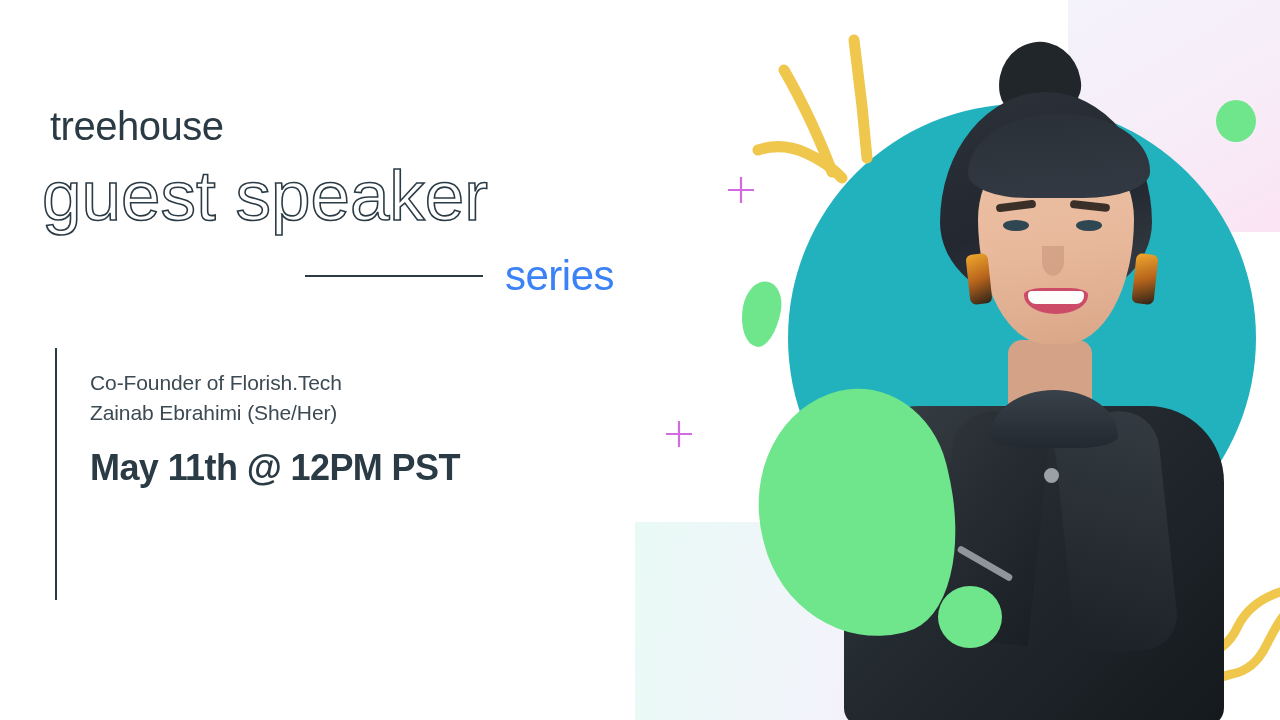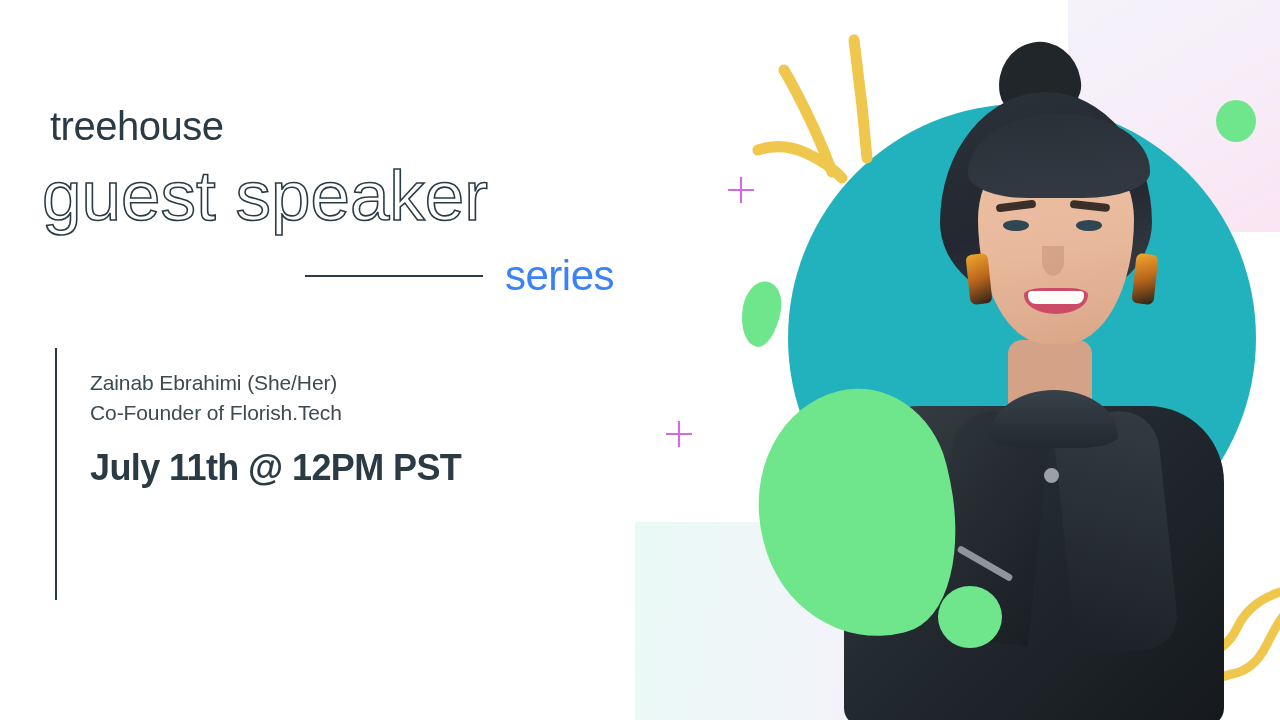--- a/index.html
+++ b/index.html
@@ -391,19 +391,19 @@
     <div class="headline-outline">guest speaker</div>
 
     <div class="series-row">
       <div class="series-rule"></div>
       <div class="series-word">series</div>
     </div>
 
     <div class="detail-rule"></div>
 
     <div class="detail-block">
+      <p class="speaker-line">Co-Founder of Florish.Tech</p>
       <p class="speaker-line">Zainab Ebrahimi (She/Her)</p>
-      <p class="speaker-line">Co-Founder of Florish.Tech</p>
-      <p class="event-when">July 11th @ 12PM PST</p>
+      <p class="event-when">May 11th @ 12PM PST</p>
     </div>
   </div>
 
 </div>
 
 </body></html>

